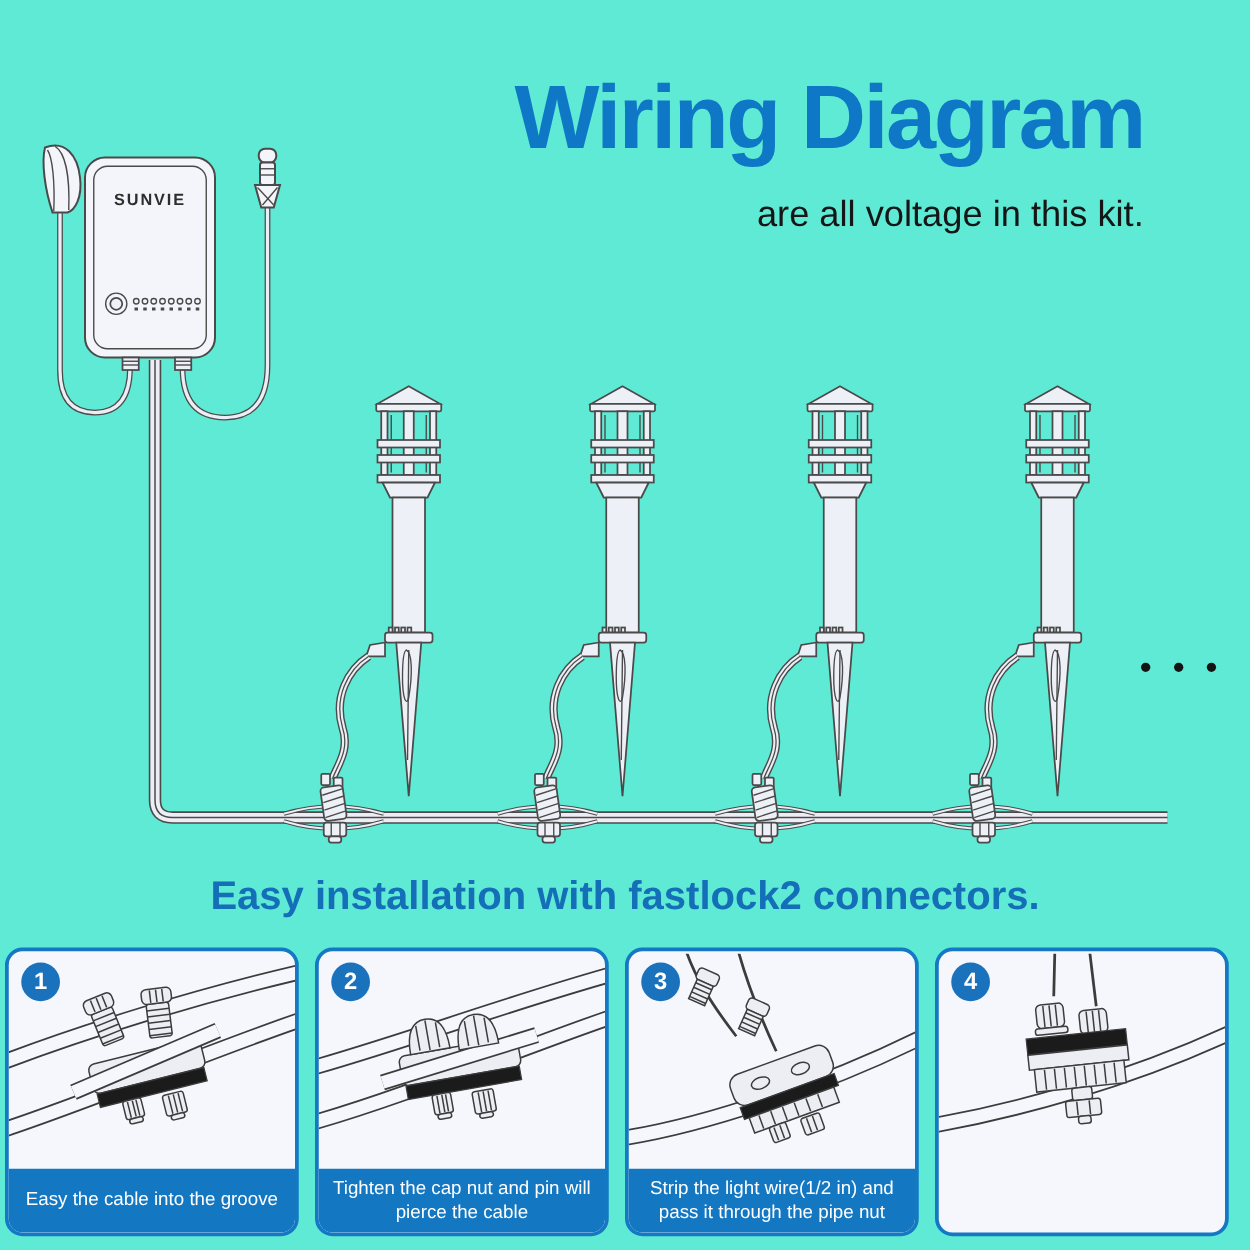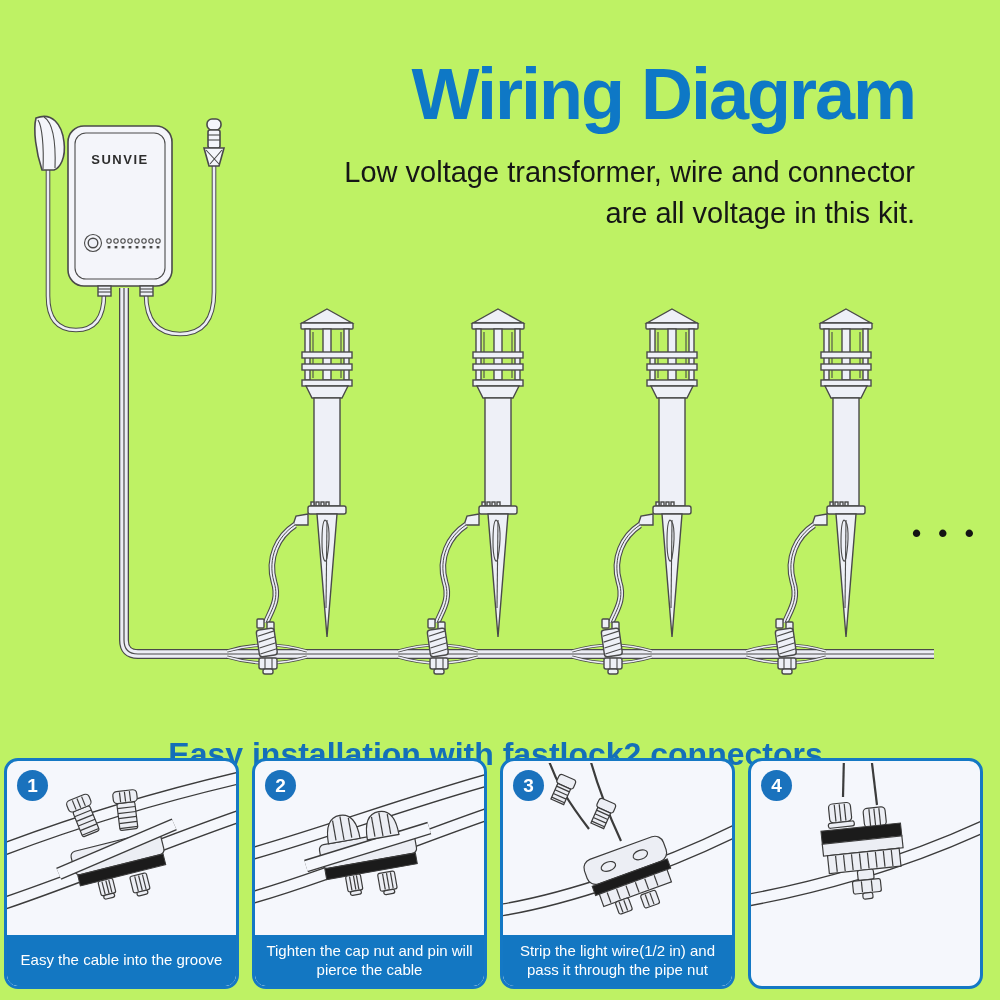--- a/index.html
+++ b/index.html
@@ -1,36 +1,36 @@
 <!DOCTYPE html>
 <html><head>
 <meta charset="utf-8">
 <style>
   html,body{margin:0;padding:0;}
   body{font-family:"Liberation Sans",sans-serif;}
-  .page{position:relative;width:1000px;height:1000px;background:#bef264;overflow:hidden;}
+  .page{position:relative;width:1000px;height:1000px;background:#5eead4;overflow:hidden;}
 
   
   .header{position:absolute;left:0;top:58px;width:915px;text-align:right;}
   .title{margin:0;color:#0e78c6;font-size:72px;font-weight:bold;letter-spacing:-2px;line-height:1.0;}
   .subtitle{margin:22px 0 0 0;color:#161616;font-size:29px;font-weight:normal;line-height:1.42;}
   .subtitle span{display:block;}
 
   
   svg.scene{position:absolute;left:0;top:0;}
   .part{fill:#eef0f7;stroke:#4a4a4a;stroke-width:1.4;}
   .partw{fill:#f4f5fa;stroke:#4a4a4a;stroke-width:1.6;}
   .ln{fill:none;stroke:#4a4a4a;stroke-width:1.1;}
   .wo{fill:none;stroke:#4a4a4a;}
   .wi{fill:none;stroke:#ecedf5;}
   .brand{font-family:"Liberation Sans",sans-serif;font-size:13px;font-weight:bold;letter-spacing:1.5px;fill:#2d2d2d;}
   .dots{position:absolute;left:912px;top:518px;width:70px;color:#141414;font-size:26px;font-weight:bold;letter-spacing:5px;}
 
   
-  .section-heading{position:absolute;left:0;top:736px;width:1000px;margin:0;text-align:center;
+  .section-heading{position:absolute;left:0;top:698px;width:1000px;margin:0;text-align:center;
     color:#146fb8;font-size:32px;font-weight:bold;}
 
   
   .steps-row{position:absolute;left:4px;top:758px;width:992px;display:flex;gap:13px;}
   .step-card{position:relative;width:235px;height:231px;box-sizing:border-box;border:3px solid #1478c4;
     border-radius:14px;background:#f5f7fc;overflow:hidden;flex:0 0 auto;}
   .step-badge{position:absolute;left:10px;top:9px;width:31px;height:31px;border-radius:50%;
     background:#1a72bd;color:#ffffff;font-size:19px;font-weight:bold;display:flex;
     align-items:center;justify-content:center;z-index:3;}
   .step-art{position:absolute;left:0;top:2px;z-index:1;}
@@ -46,21 +46,20 @@
   .s-wire{fill:none;stroke:#3c3c3c;stroke-width:2.2;}
 </style>
 </head>
 <body>
 
 <div class="page">
 
   <div class="header">
     <h1 class="title">Wiring Diagram</h1>
     <p class="subtitle">
-      <span>Low voltage transformer, wire and connector</span>
       <span>are all voltage in this kit.</span>
     </p>
   </div>
 
   <svg class="scene" width="1000" height="760" viewBox="0 0 1000 760">
 
     <defs>
 
       <g id="plight">
 

